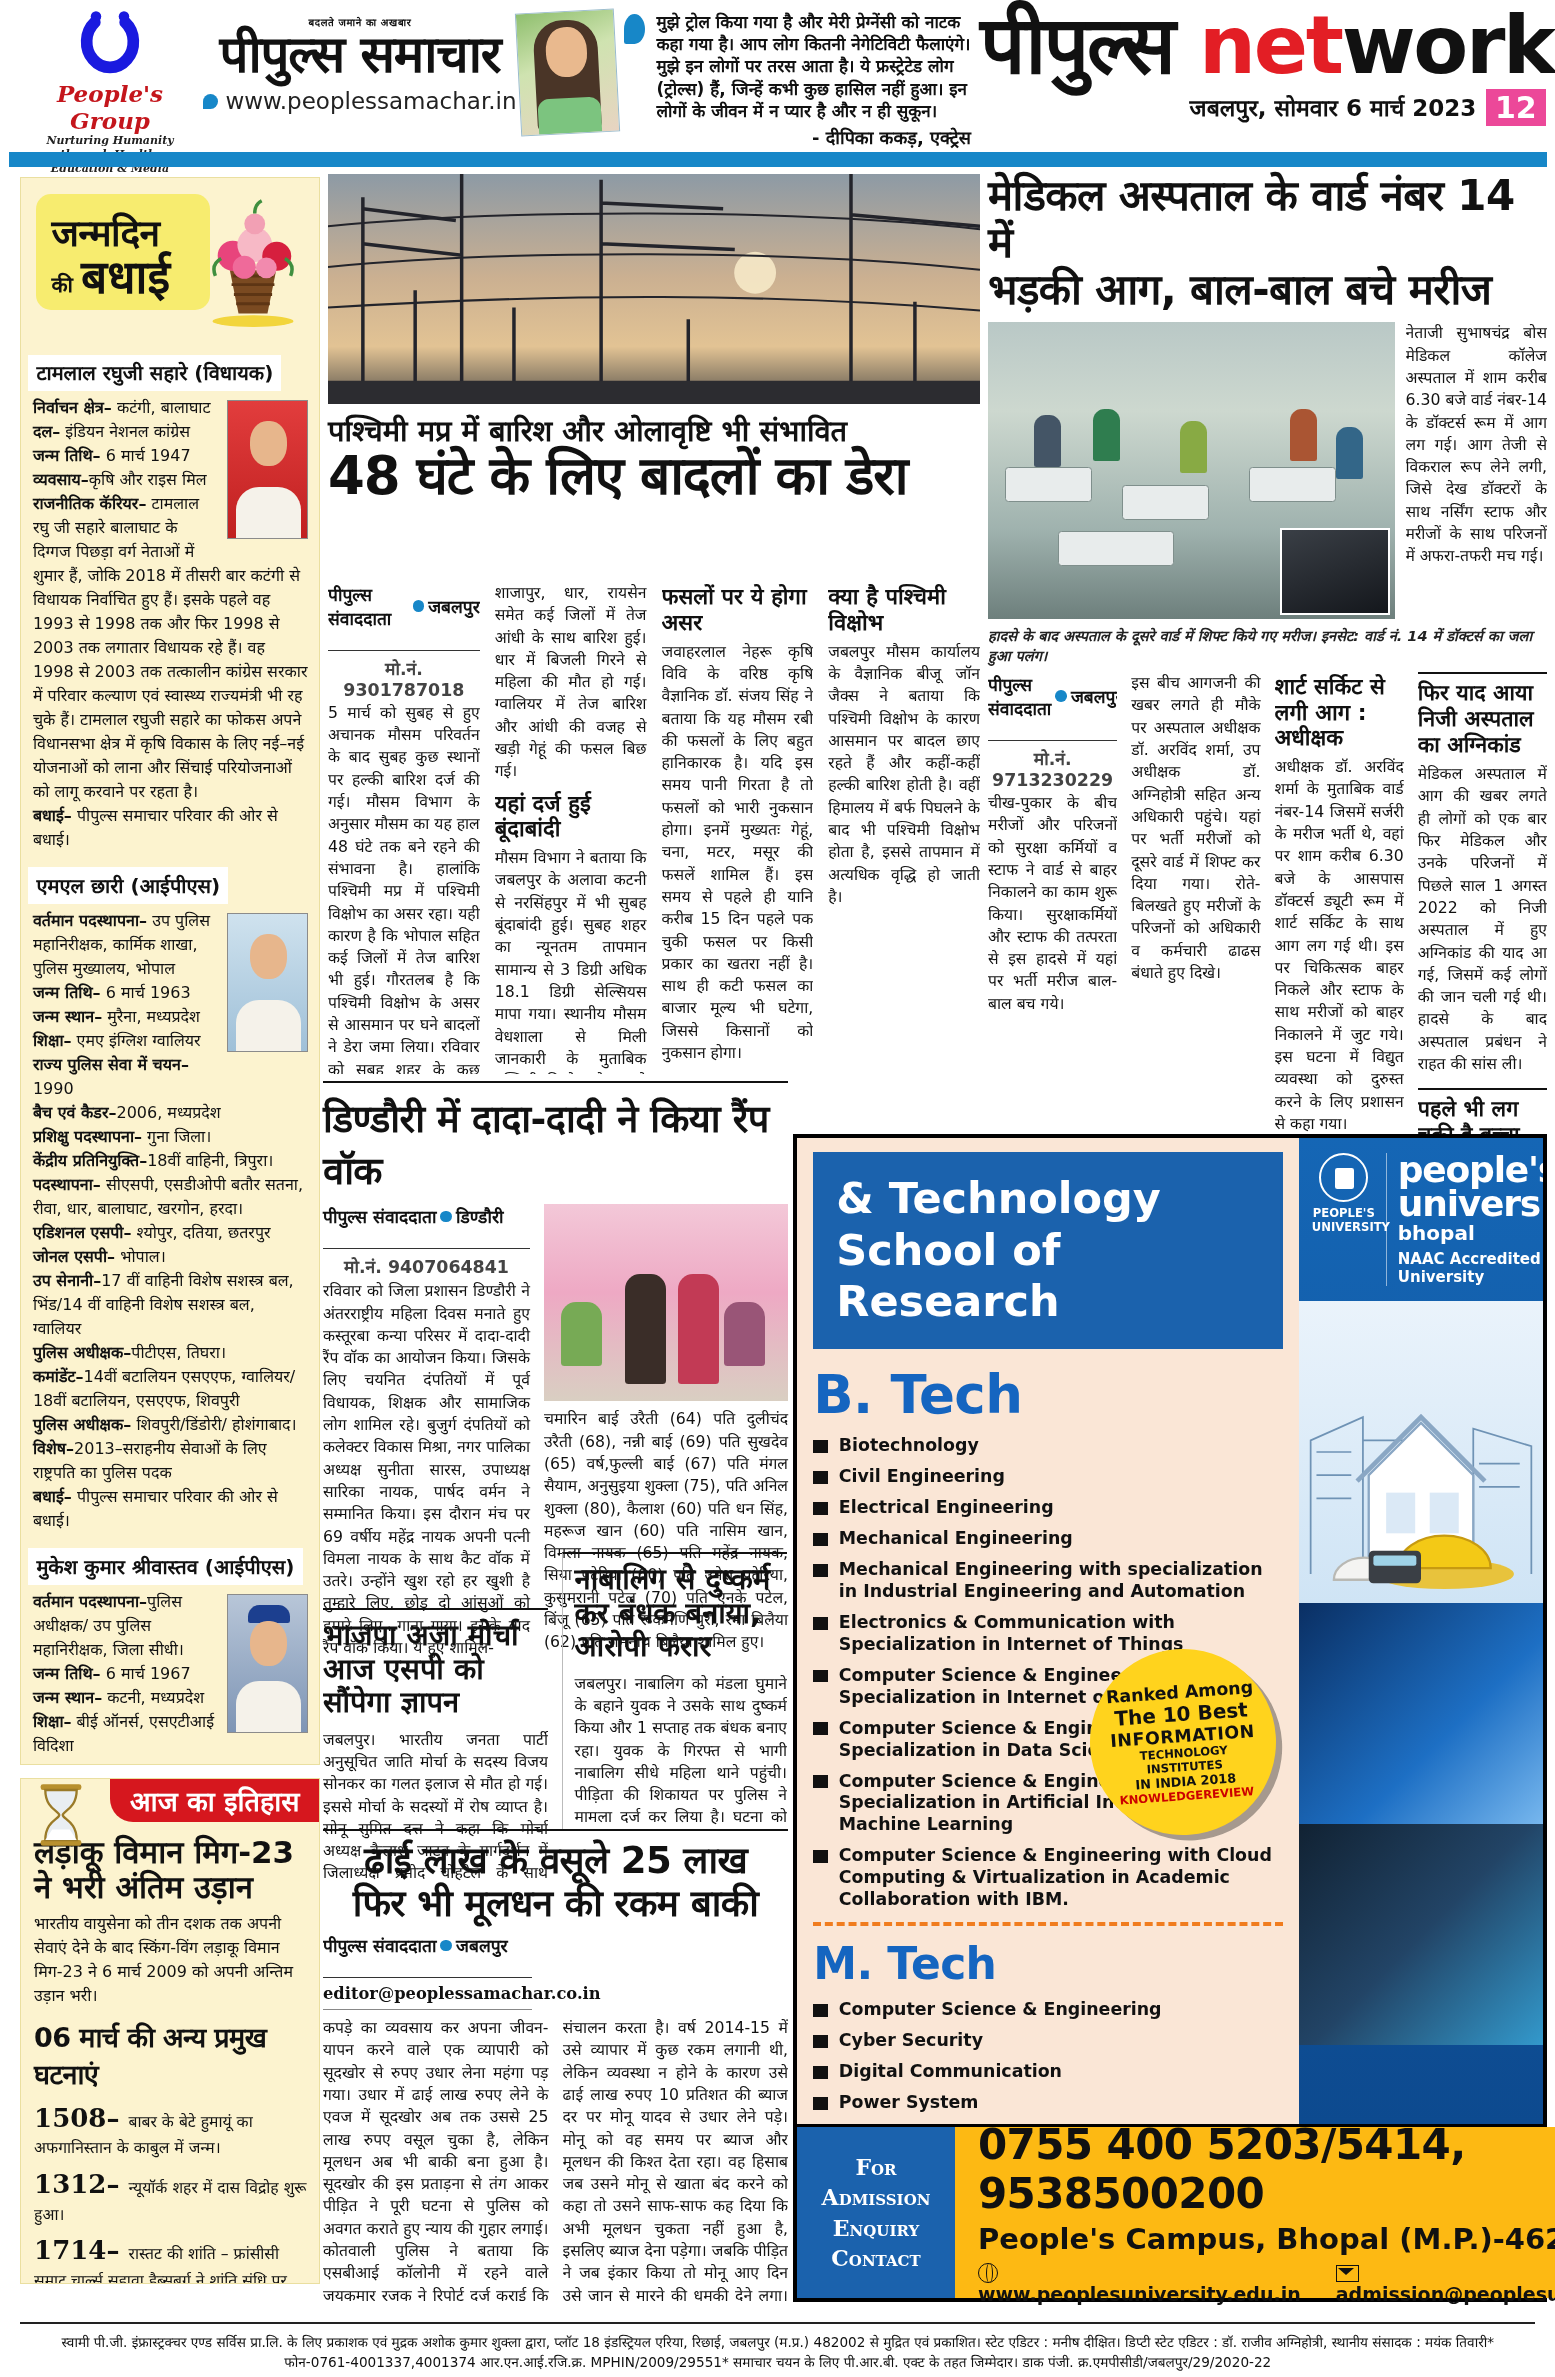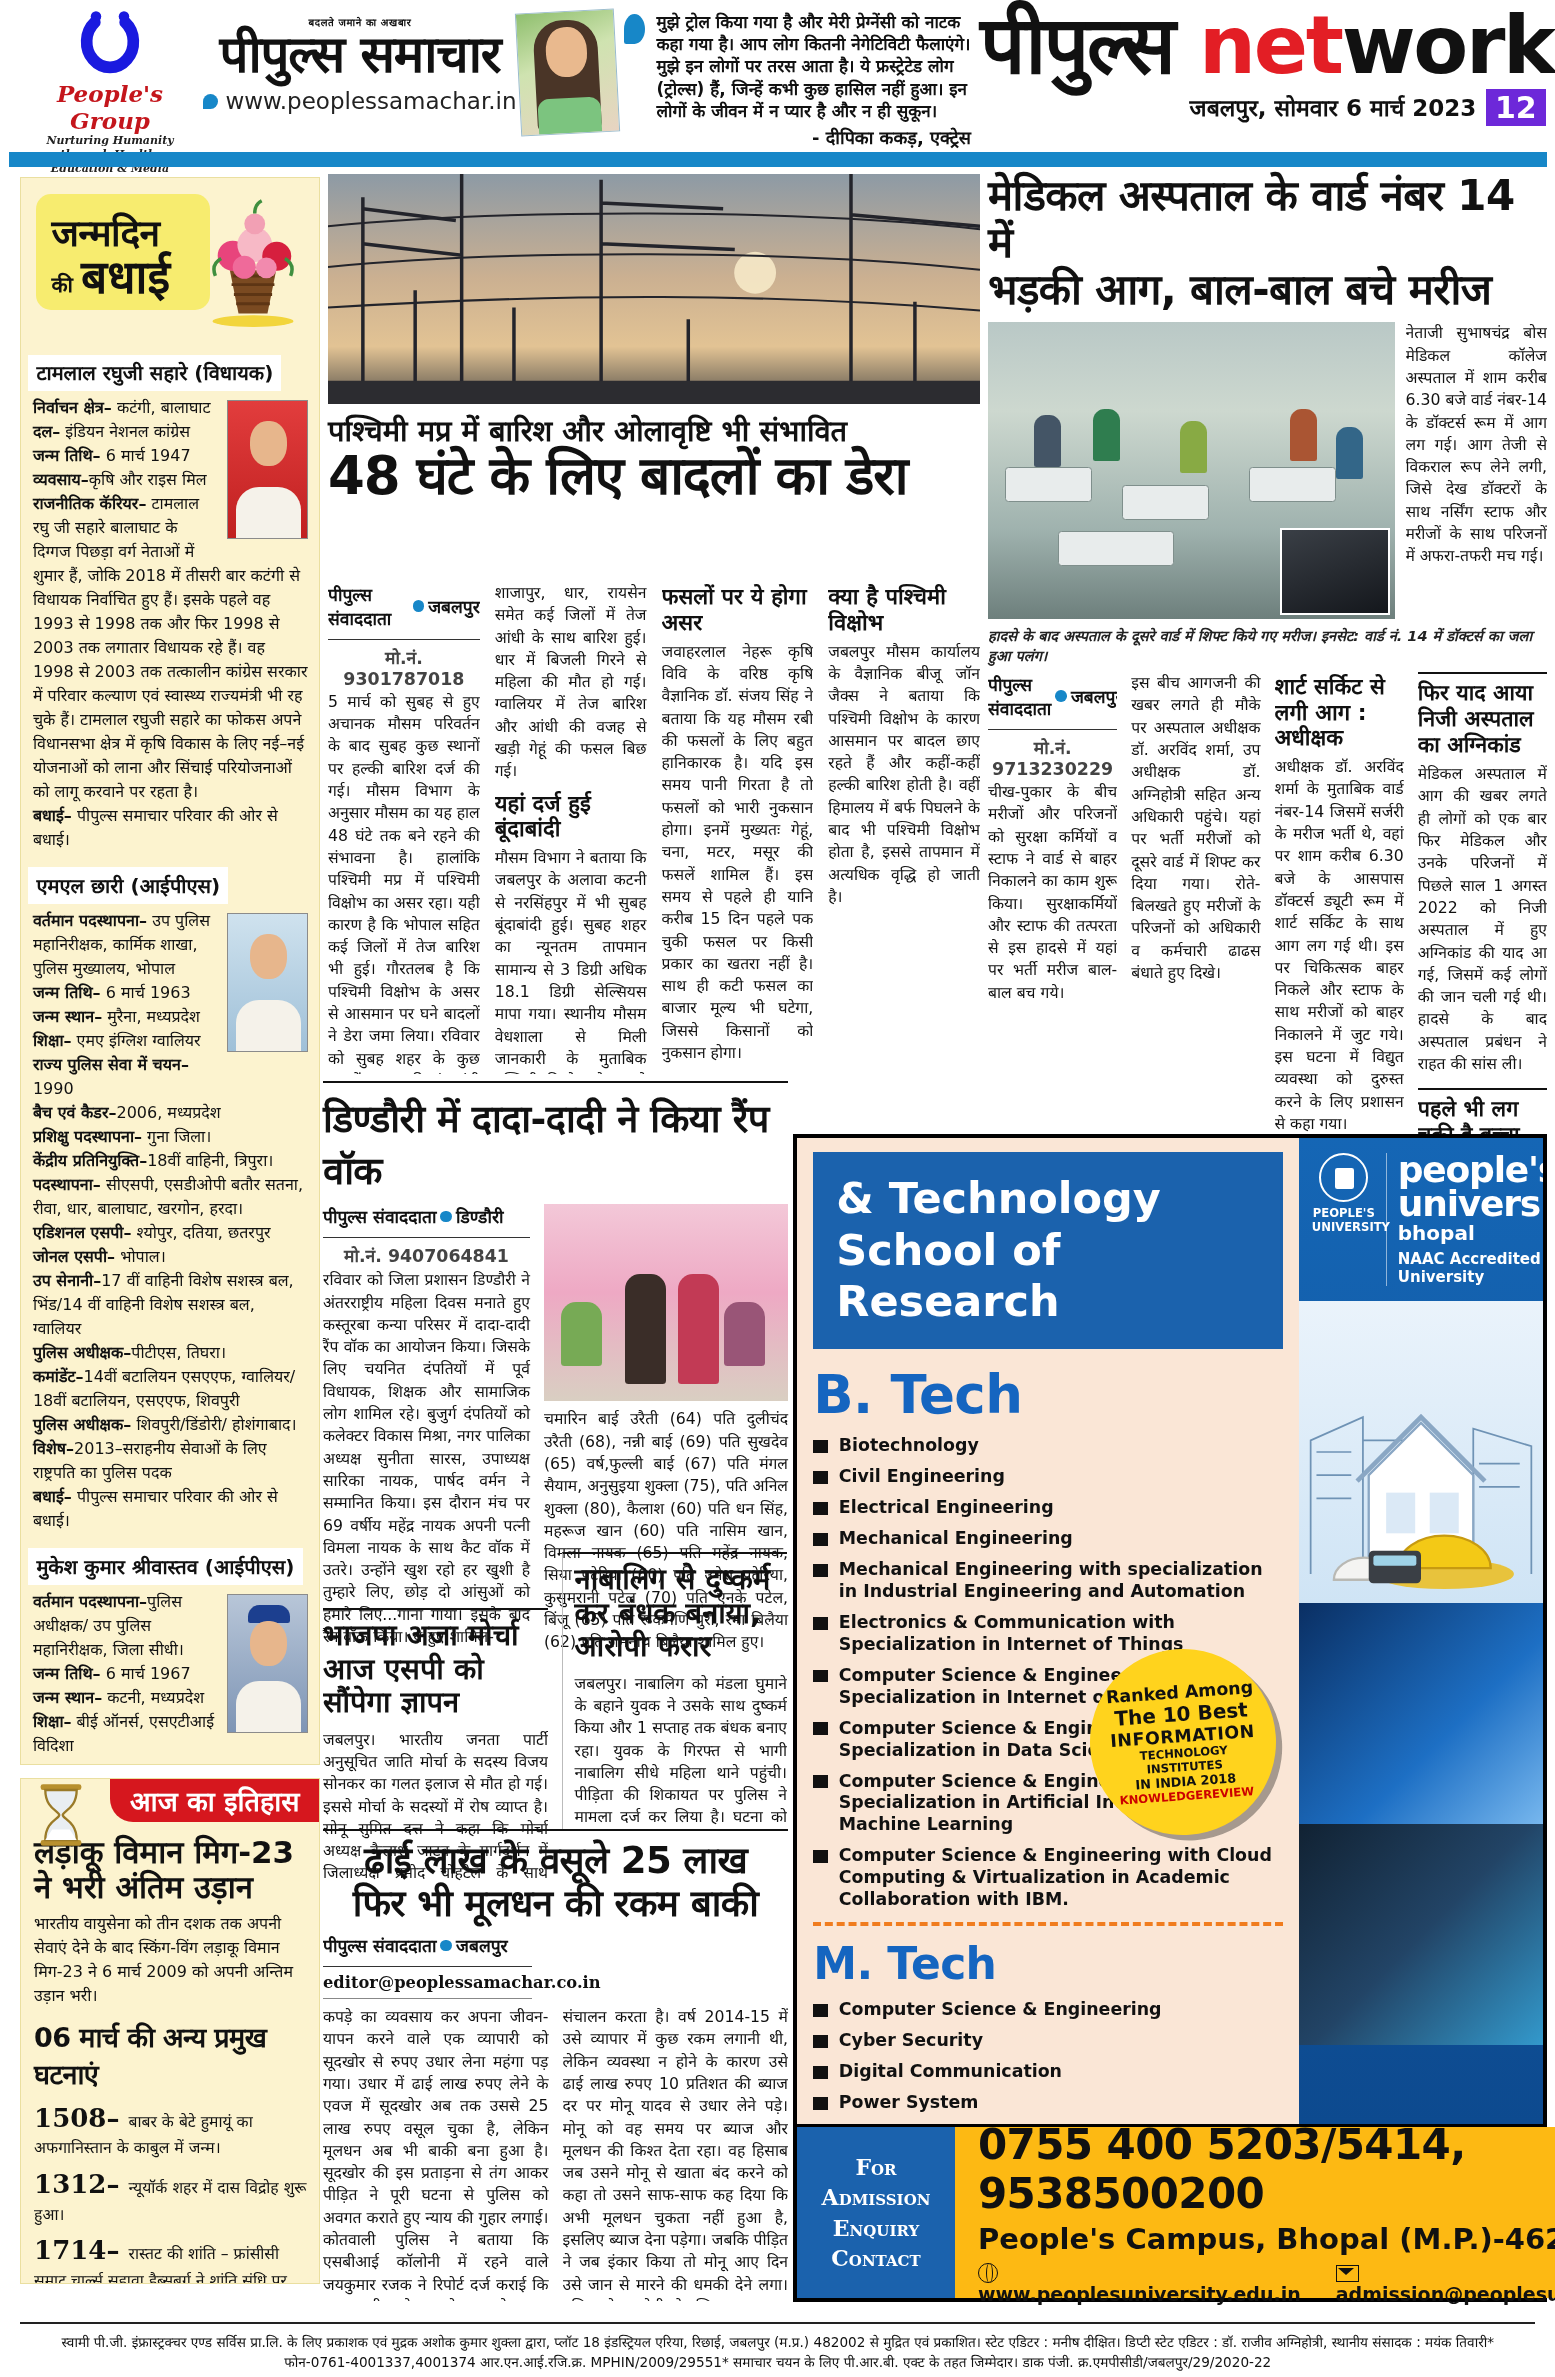--- a/index.html
+++ b/index.html
@@ -25,21 +25,21 @@
   .q-top{position:absolute;left:17.4px;bottom:0;width:63px;height:35px;background:#7cc47f;border-radius:11.6px 11.6px 0 0;}
   .quote-body{position:relative;font-weight:bold;font-size:17px;line-height:1.32;}
   .qmark{position:absolute;left:-3.5px;top:3.5px;width:21px;height:30px;background:#1787c8;border-radius:50% 50% 50% 2.3px;}
   .quote-text{margin:0 0 0 29px;}
   .quote-attr{text-align:right;font-size:18px;margin-top:3.5px;}
   .nw-title{position:absolute;left:980px;top:3.5px;width:566px;}
   .nw-line{font-size:80px;font-weight:bold;letter-spacing:-2.3px;line-height:1.05;white-space:nowrap;}
   .nw-red{color:#e31e25;}
   .date-row{display:flex;justify-content:flex-end;align-items:center;gap:9.3px;margin-top:1.2px;}
   .dateline{font-size:23px;font-weight:bold;}
-  .pagebox{background:#6d28d9;color:#fff;font-size:30px;font-weight:bold;padding:1.2px 9.3px;}
+  .pagebox{background:#ec4899;color:#fff;font-size:30px;font-weight:bold;padding:1.2px 9.3px;}
   #bluebar{position:absolute;left:8.7px;top:152px;width:1538px;height:15px;background:#1787c8;}
   
   .ybox{background:#fcf3cf;border:0.6px solid #eadfa0;}
   #bday{position:absolute;left:20.3px;top:177px;width:300px;height:1588px;padding:10.5px 11.6px;overflow:hidden;}
   .bday-head{position:relative;height:151px;}
   .bday-ribbon{position:absolute;left:3.5px;top:5.8px;width:174px;background:#f7ec6f;border-radius:15px;padding:11.6px 15px;}
   .bd1{font-size:37px;font-weight:bold;letter-spacing:-0.6px;}
   .bd2{display:flex;align-items:flex-end;gap:8.1px;}
   .ki{font-size:21px;font-weight:bold;}
   .bd3{font-size:46px;font-weight:bold;line-height:0.9;}
@@ -60,21 +60,21 @@
   .hist-bar{position:relative;height:50px;margin:-8.1px -12.8px 5.8px;}
   .hist-red{position:absolute;right:0;top:0;width:209px;height:43px;background:#d6171e;border-radius:0 0 0 23px;
             color:#fff;font-size:27px;font-weight:bold;display:flex;align-items:center;justify-content:center;}
   .hourglass{position:absolute;left:15px;top:3.5px;}
   .hist-headline{font-size:31px;font-weight:bold;line-height:1.12;margin:3.5px 0 8.1px;}
   .hist-intro{font-size:16px;line-height:1.5;margin:0 0 9.3px;}
   .hist-sub{font-size:27px;font-weight:bold;letter-spacing:-0.6px;margin:3.5px 0 8.1px;}
   .ev{font-size:15.7px;line-height:1.45;margin-bottom:5.8px;}
   .ev-year{font-family:"DejaVu Serif","Liberation Serif",serif;font-size:26px;font-weight:bold;margin-right:9px;}
   
-  .byline{font-size:17.4px;font-weight:bold;border-bottom:1.7px solid #333;padding-bottom:9px;display:flex;align-items:center;gap:4px;}
+  .byline{font-size:17.4px;font-weight:bold;border-bottom:1.7px solid #333;padding-bottom:20px;display:flex;align-items:center;gap:4px;}
   .by-dot{width:11.6px;height:11.6px;border-radius:50%;background:#1787c8;display:inline-block;flex:none;}
   .phone{font-size:17.4px;font-weight:bold;color:#444;text-align:center;padding:4.6px 0 2.3px;}
   .body-txt{font-size:15.7px;line-height:1.42;text-align:justify;margin:0 0 8.1px;}
   .sub-h{font-size:22px;font-weight:bold;line-height:1.15;margin:2.3px 0 5.8px;}
   
   #wx-photo{position:absolute;left:328px;top:174px;width:652px;height:230px;overflow:hidden;}
   #wx-kicker{position:absolute;left:328px;top:410px;width:652px;font-size:29px;font-weight:bold;}
   #wx-head{position:absolute;left:328px;top:448px;width:652px;font-size:53px;font-weight:bold;line-height:1.06;letter-spacing:-1.2px;}
   #wx-cols{position:absolute;left:328px;top:582px;width:652px;height:492px;display:flex;gap:15px;overflow:hidden;}
   .wcol{flex:1;overflow:hidden;}

